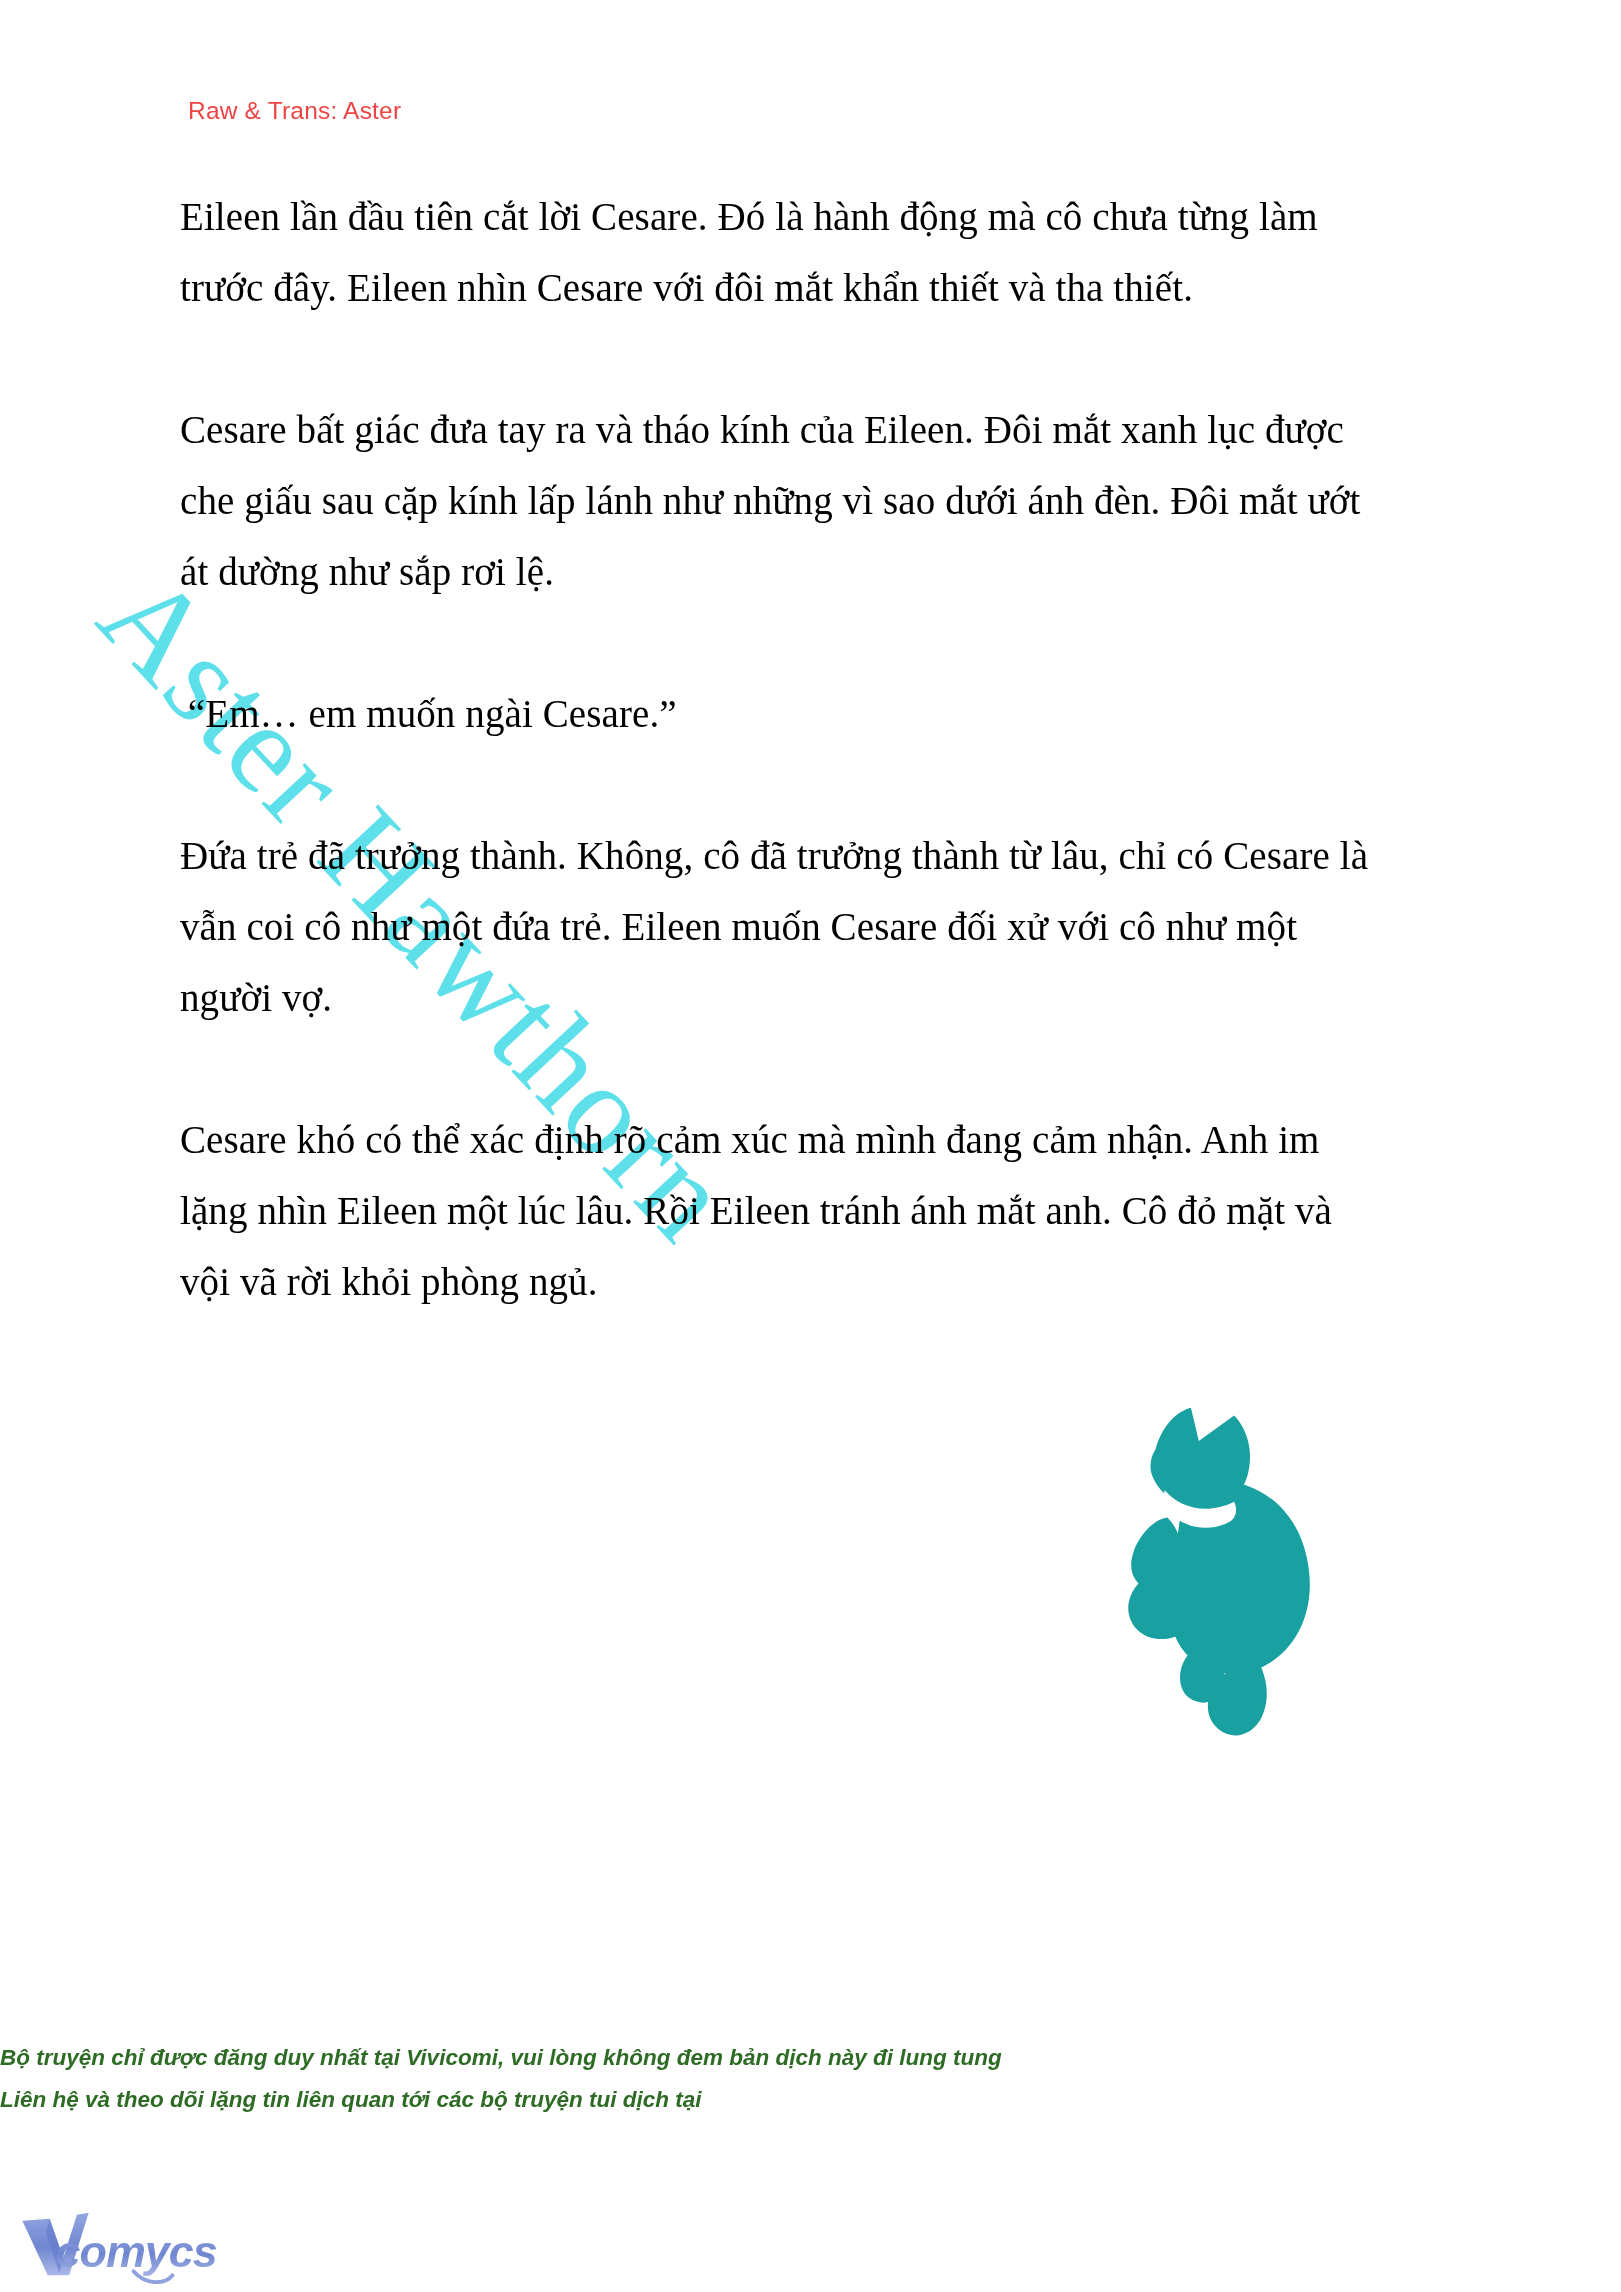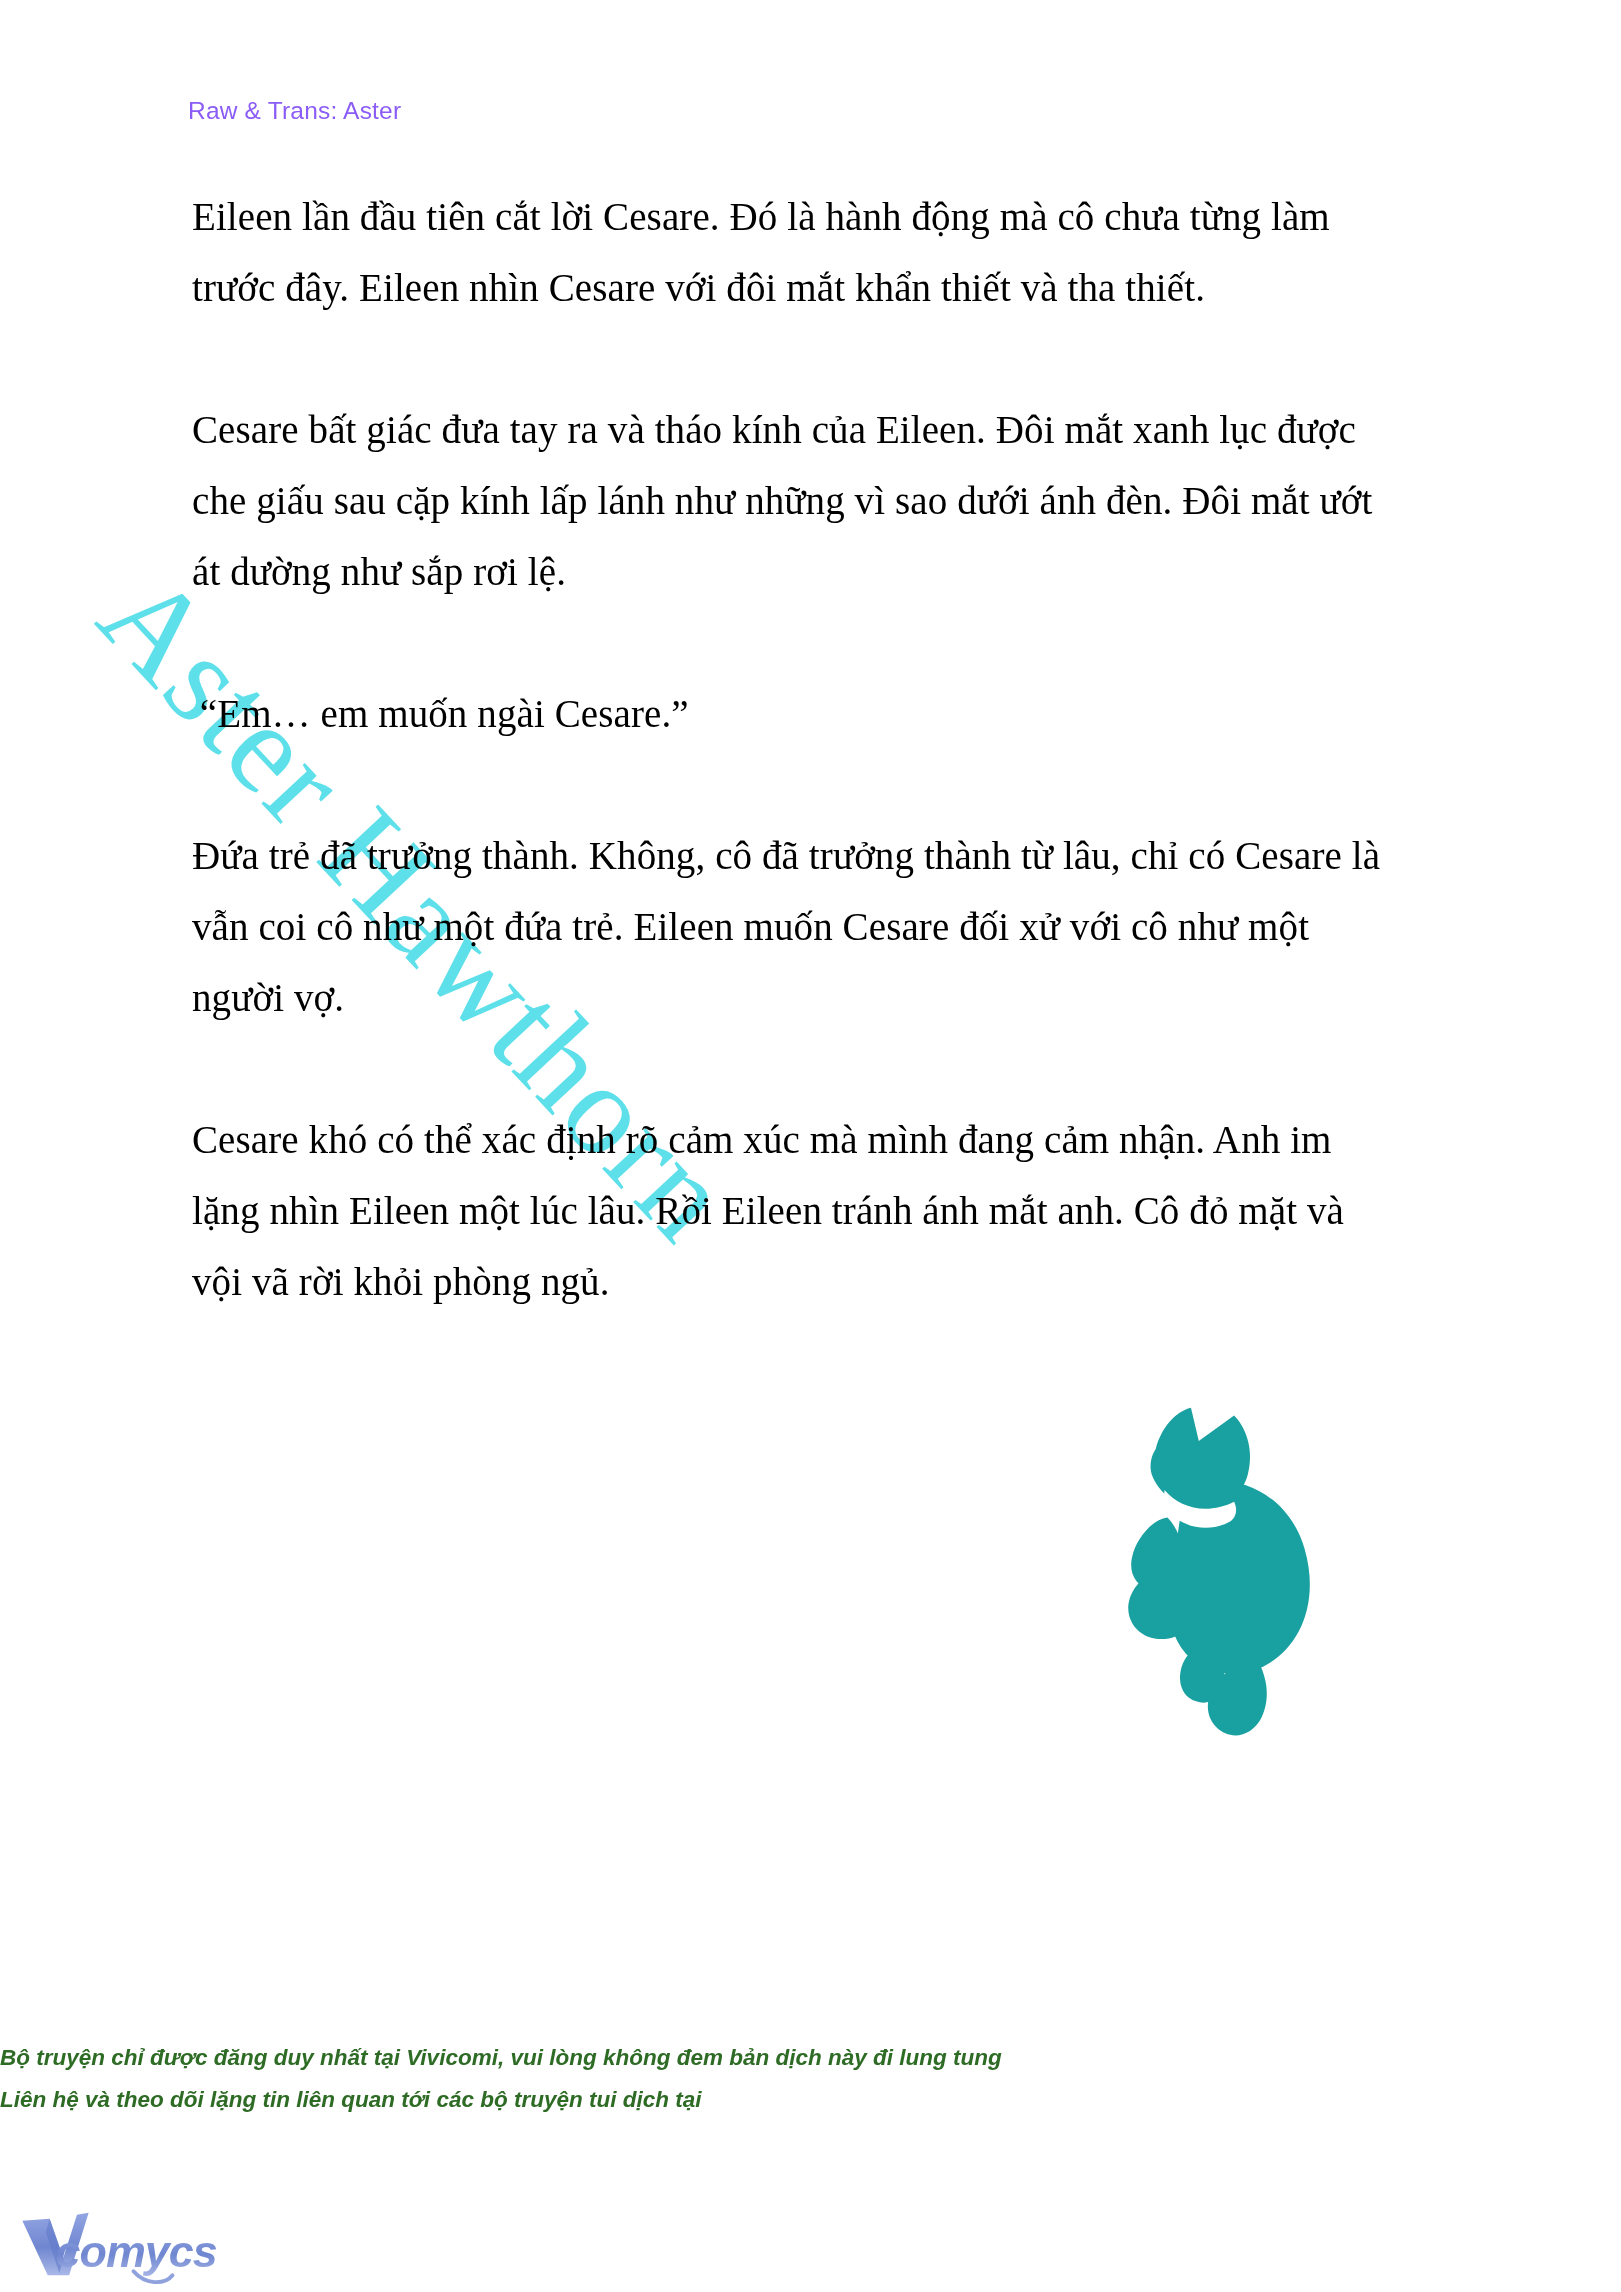--- a/index.html
+++ b/index.html
@@ -21,21 +21,21 @@
   }
 
   
   .doc-header {
     position: absolute;
     left: 188px;
     top: 96px;
     font-family: "Liberation Sans", "DejaVu Sans", sans-serif;
     font-size: 24.5px;
     line-height: 29px;
-    color: #8b5cf6;
+    color: #ef4444;
     letter-spacing: 0.2px;
     white-space: nowrap;
   }
 
   
   .watermark {
     position: absolute;
     left: 172px;
     top: 549px;
     transform-origin: left top;
@@ -57,21 +57,21 @@
     top: 1392px;
     width: 294px;
     height: 353px;
     z-index: 2;
     pointer-events: none;
   }
 
   
   .body-copy {
     position: absolute;
-    left: 192px;
+    left: 180px;
     top: 181px;
     width: 1196px;
     z-index: 3;
   }
   .para {
     font-family: "Liberation Serif", "DejaVu Serif", serif;
     font-size: 39px;
     line-height: 71px;
     color: #000000;
     margin: 0 0 71px 0;

